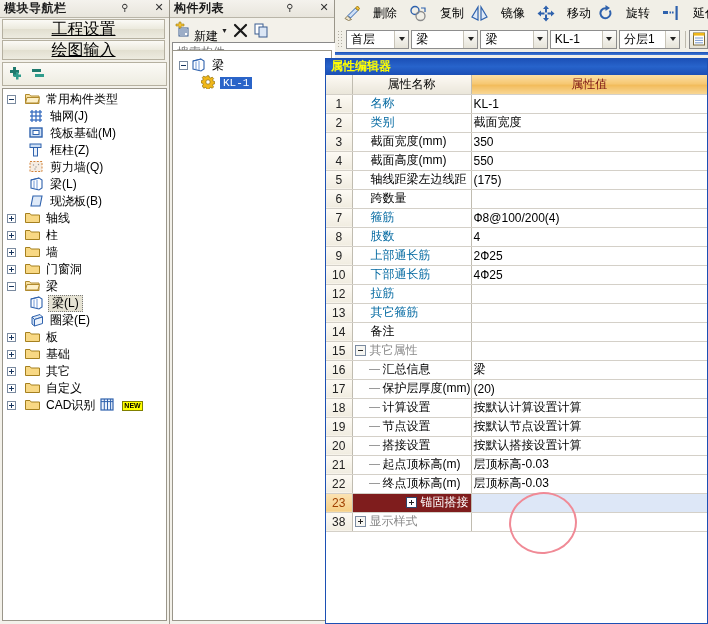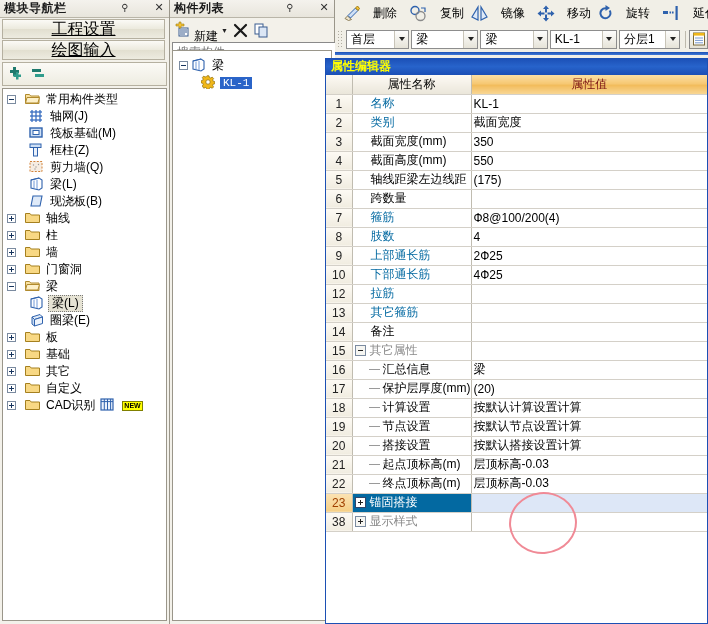--- a/index.html
+++ b/index.html
@@ -184,21 +184,21 @@
     font-size: 11px; color: #222;
     font-family: "Liberation Sans","DejaVu Sans",sans-serif;
   }
   td.c-name { border-right: 1px solid #c0bcb0; }
   td.c-val { color: #000; padding-left: 4px; }
   .nm { display: inline-block; }
   .nm.blue { color: #0369a1; }
   .nm.blk  { color: #000; }
   .nm.gray { color: #8a8a8a; }
   tr.sel td.c-num { background: linear-gradient(to bottom,#fbe3b4,#f5cf86); color: #a04000; }
-  tr.sel td.c-name { background: #0369a1; }
+  tr.sel td.c-name { background: #7f1d1d; text-align: right; }
   tr.sel td.c-name .nm { color: #fff; }
   tr.sel td.c-val { background: #dde7f7; }
   .gexp {
     width: 11px; height: 11px; border: 1px solid #7b8ba0; background: #f6f6f2;
     display: inline-block; position: relative; vertical-align: -2px; margin-right: 4px; cursor: pointer;
   }
   .gexp::before { content:''; position:absolute; left:2px; top:4px; width:5px; height:1px; background:#222; }
   .gexp.plus::after { content:''; position:absolute; left:4px; top:2px; width:1px; height:5px; background:#222; }
   tr.sel .gexp { background:#fff; border-color:#30466b; }
   .childpad { display:inline-block; width: 14px; }

